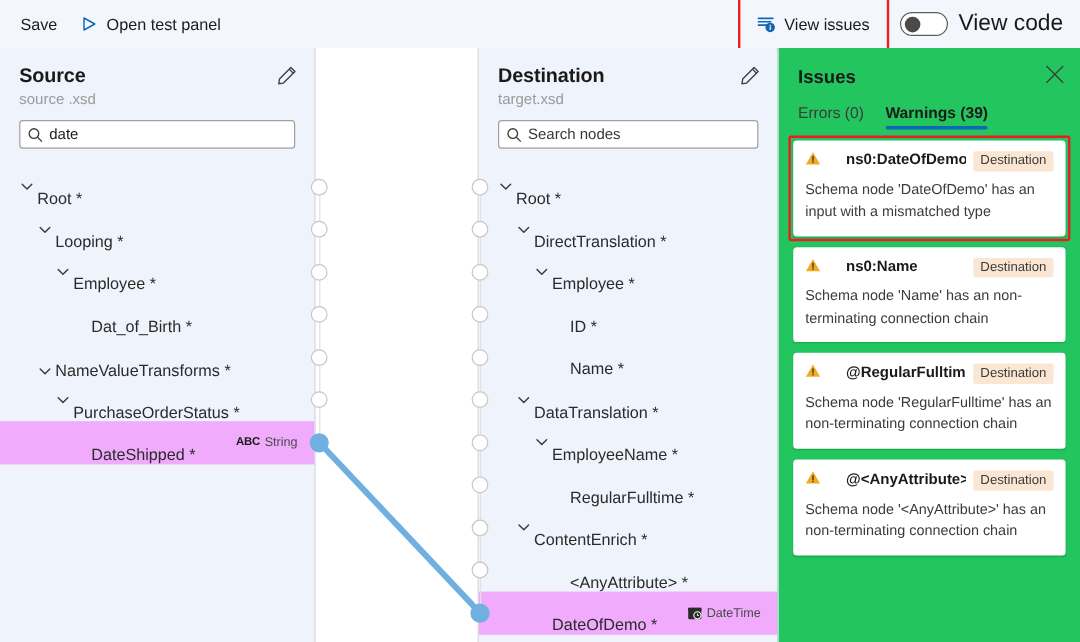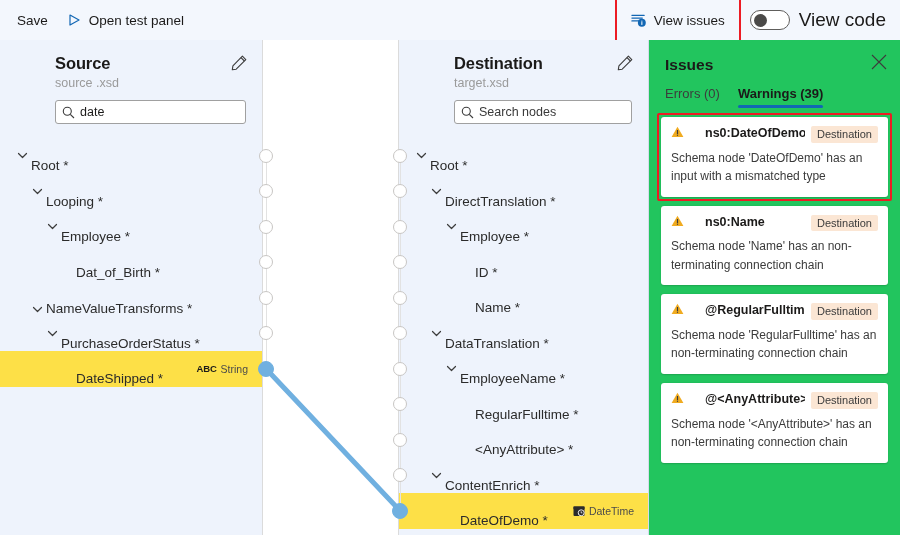--- a/index.html
+++ b/index.html
@@ -69,21 +69,20 @@
     position: absolute; left: 0; top: 40px;
     width: 648px; height: 495px;
     background: #ffffff;
     overflow: hidden;
   }
   .panel {
     position: absolute; top: 0;
     width: 263px; height: 495px;
     background: #eef3fc;
     box-sizing: border-box;
-    padding-left: 39px;
   }
   .panel.src { left: 0; border-right: 1px solid #dbdbdb; }
   .panel.dst { left: 398px; width: 250px; border-left: 1px solid #dbdbdb; }
 
   .panel-head { padding: 14px 16px 0 16px; position: relative; }
   .panel-title { font-size: 16.5px; font-weight: bold; color: #1b1a19; letter-spacing: -0.1px; }
   .panel-sub { font-size: 12.5px; color: #9a9a9a; margin-top: 3px; }
   .pencil {
     position: absolute; right: 14px; top: 14px;
     width: 18px; height: 18px; cursor: pointer;
@@ -108,21 +107,21 @@
   .search input::placeholder { color: #393939; }
 
   .tree { position: absolute; left: 0; right: 0; top: 98px; }
   .row {
     position: relative;
     height: 35.5px;
     display: flex; align-items: center;
     box-sizing: border-box;
     cursor: pointer;
   }
-  .row.sel { background: #fde047; }
+  .row.sel { background: #f0abfc; }
   .chev {
     width: 12px; height: 12px; flex: 0 0 auto;
     margin-right: 3px;
     display: inline-flex; align-items: center; justify-content: center;
   }
   .chev.none { visibility: hidden; }
   .row-label { font-size: 13.5px; color: #2b2b2b; white-space: nowrap; margin-top: 20px; }
   .type-tag {
     position: absolute; right: 14px;
     display: flex; align-items: center; gap: 4px;
@@ -420,35 +419,35 @@
             <span class="row-label">EmployeeName *</span>
           </div>
           <div class="row" style="padding-left: 61px;">
             <span class="chev none">
               <svg width="11" height="11" viewBox="0 0 11 11">
                 <path d="M1.5 3.5 L5.5 7.5 L9.5 3.5" stroke="#3c3c3c" stroke-width="1.2" fill="none" stroke-linecap="round" stroke-linejoin="round"></path>
               </svg>
             </span>
             <span class="row-label">RegularFulltime *</span>
           </div>
+          <div class="row" style="padding-left: 31px;">
+            <span class="chev">
+              <svg width="11" height="11" viewBox="0 0 11 11">
+                <path d="M1.5 3.5 L5.5 7.5 L9.5 3.5" stroke="#3c3c3c" stroke-width="1.2" fill="none" stroke-linecap="round" stroke-linejoin="round"></path>
+              </svg>
+            </span>
+            <span class="row-label">ContentEnrich *</span>
+          </div>
           <div class="row" style="padding-left: 61px;">
             <span class="chev none">
               <svg width="11" height="11" viewBox="0 0 11 11">
                 <path d="M1.5 3.5 L5.5 7.5 L9.5 3.5" stroke="#3c3c3c" stroke-width="1.2" fill="none" stroke-linecap="round" stroke-linejoin="round"></path>
               </svg>
             </span>
             <span class="row-label">&lt;AnyAttribute&gt; *</span>
-          </div>
-          <div class="row" style="padding-left: 31px;">
-            <span class="chev">
-              <svg width="11" height="11" viewBox="0 0 11 11">
-                <path d="M1.5 3.5 L5.5 7.5 L9.5 3.5" stroke="#3c3c3c" stroke-width="1.2" fill="none" stroke-linecap="round" stroke-linejoin="round"></path>
-              </svg>
-            </span>
-            <span class="row-label">ContentEnrich *</span>
           </div>
           <div class="row sel" style="padding-left: 46px;">
             <span class="chev none">
               <svg width="11" height="11" viewBox="0 0 11 11">
                 <path d="M1.5 3.5 L5.5 7.5 L9.5 3.5" stroke="#3c3c3c" stroke-width="1.2" fill="none" stroke-linecap="round" stroke-linejoin="round"></path>
               </svg>
             </span>
             <span class="row-label">DateOfDemo *</span>
             <span class="type-tag">
               <svg width="12" height="12" viewBox="0 0 12 12">

